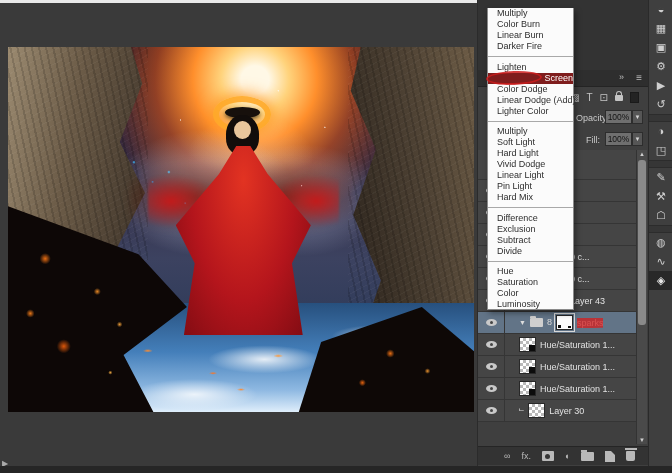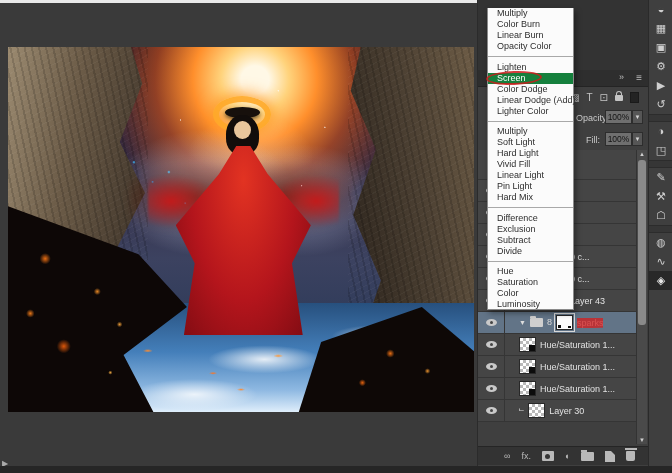--- a/index.html
+++ b/index.html
@@ -158,21 +158,21 @@
   .fi-folder::before { content:""; position:absolute; left:0; top:-2px; width:6px; height:2px; background:#b9b9b9; }
   .fi-page { width:10px; height:11px; background:#b9b9b9; position:relative; }
   .fi-page::after { content:""; position:absolute; right:-1px; top:-1px; border:3px solid #333; border-left-color:rgba(0,0,0,0); border-bottom-color:rgba(0,0,0,0); }
   .fi-trash { width:9px; height:10px; background:#b9b9b9; border-radius:1px 1px 2px 2px; position:relative; }
   .fi-trash::before { content:""; position:absolute; left:-1.5px; top:-3px; width:12px; height:2px; background:#b9b9b9; }
 
   
   #blend-menu { position:absolute; left:487px; top:8px; width:87px; height:302px; background:#fbfbfb;
       border:1px solid #8a8a8a; border-top:none; box-shadow:2px 3px 6px rgba(0,0,0,.4); z-index:10; }
   .menu-item { height:11px; line-height:11px; font-size:9px; color:#2d2d2d; padding-left:9px; white-space:nowrap; position:relative; }
-  .menu-item.selected { background:#15803d; color:#fff; }
+  .menu-item.selected { background:#7f1d1d; color:#fff;text-align:right; }
   .menu-sep { height:9.5px; position:relative; }
   .menu-sep::after { content:""; position:absolute; left:0; right:0; top:4px; height:1px; background:#a8a8a8; }
   .red-ellipse { position:absolute; left:-2px; top:-2px; width:56px; height:14px; border:2px solid rgba(205,28,28,.85);
       border-radius:50%; transform:rotate(-2deg); pointer-events:none; }
 
   
   #right-toolbar { position:absolute; left:648px; top:0; width:24px; height:473px; background:#3f3f3f; border-left:1px solid #2a2a2a; }
   .tb-ic { width:24px; height:19px; color:#cfcfcf; font-size:11px; text-align:center; line-height:19px; }
   .tb-ic.sel { background:#282828; color:#e8e8e8; }
   .tb-sep { width:24px; height:8px; background:#363636; border-top:1px solid #2c2c2c; border-bottom:1px solid #2c2c2c; }
@@ -362,32 +362,32 @@
       <span class="footer-ic fi-folder"></span>
       <span class="footer-ic fi-page"></span>
       <span class="footer-ic fi-trash"></span>
     </div>
 </div>
 
 <div id="blend-menu">
     <div class="menu-item">Multiply</div>
     <div class="menu-item">Color Burn</div>
     <div class="menu-item">Linear Burn</div>
-    <div class="menu-item">Opacity Color</div>
+    <div class="menu-item">Darker Fire</div>
     <div class="menu-sep"></div>
     <div class="menu-item">Lighten</div>
     <div class="menu-item selected">Screen<span class="red-ellipse"></span></div>
     <div class="menu-item">Color Dodge</div>
     <div class="menu-item">Linear Dodge (Add)</div>
     <div class="menu-item">Lighter Color</div>
     <div class="menu-sep"></div>
     <div class="menu-item">Multiply</div>
     <div class="menu-item">Soft Light</div>
     <div class="menu-item">Hard Light</div>
-    <div class="menu-item">Vivid Fill</div>
+    <div class="menu-item">Vivid Dodge</div>
     <div class="menu-item">Linear Light</div>
     <div class="menu-item">Pin Light</div>
     <div class="menu-item">Hard Mix</div>
     <div class="menu-sep"></div>
     <div class="menu-item">Difference</div>
     <div class="menu-item">Exclusion</div>
     <div class="menu-item">Subtract</div>
     <div class="menu-item">Divide</div>
     <div class="menu-sep"></div>
     <div class="menu-item">Hue</div>

